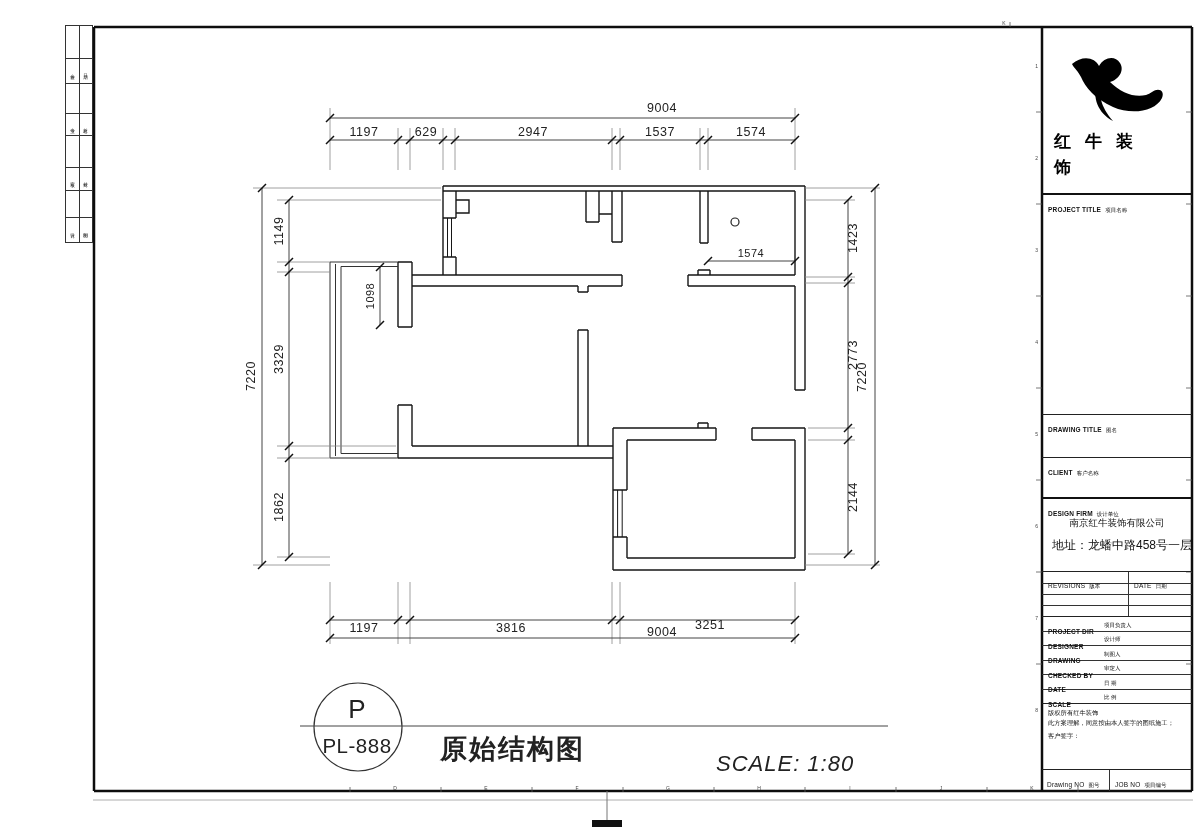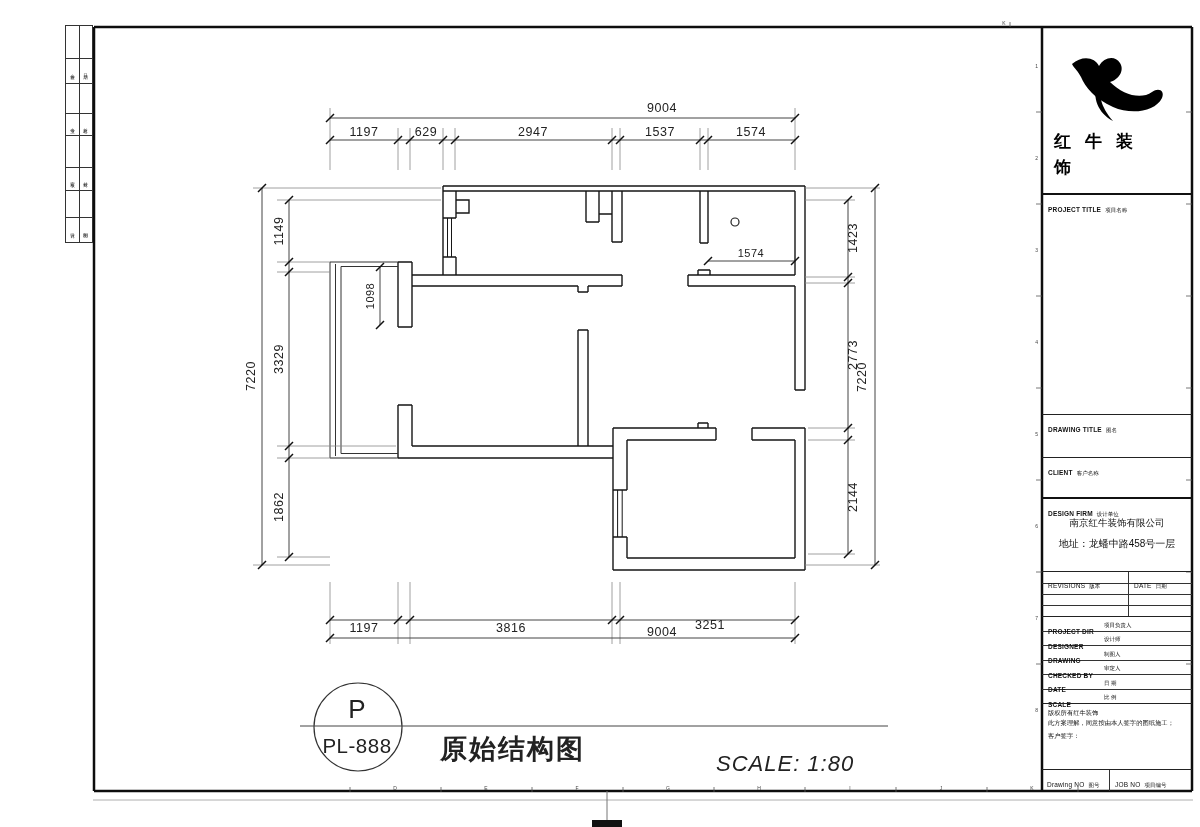--- a/index.html
+++ b/index.html
@@ -14,21 +14,21 @@
   .tb{position:absolute;left:1042px;top:27px;width:150px;height:764px;box-sizing:border-box;}
   .tb-box{position:absolute;left:0;width:100%;box-sizing:border-box;}
   .bt1{border-top:1.5px solid #222;}
   .bt2{border-top:2.5px solid #111;}
   .lbl-en{font-size:6.5px;font-weight:bold;letter-spacing:0.2px;}
   .lbl-cn{font-size:5.5px;margin-left:4px;}
   .brand{position:absolute;left:12px;top:102px;width:130px;font-weight:bold;
          font-size:17px;letter-spacing:14px;line-height:26px;color:#000;}
   .company{position:absolute;left:0;top:18px;width:100%;text-align:center;
            font-size:9.5px;font-weight:normal;}
-  .address{position:absolute;left:0;top:38px;width:100%;text-align:center;font-size:10px;}
+  .address{position:absolute;left:0;top:38px;width:100%;text-align:right;font-size:12px;}
   .rev-row{position:absolute;left:0;width:100%;border-bottom:1px solid #333;box-sizing:border-box;}
   .rev-div{position:absolute;left:86px;top:0;bottom:0;width:1px;background:#333;}
   .sig-row{position:absolute;left:0;width:100%;height:14.5px;border-bottom:1px solid #333;
            box-sizing:border-box;padding:3px 0 0 6px;}
   .sig-row .lbl-cn{position:absolute;left:58px;top:4.5px;}
   .copy{font-size:6.3px;line-height:1.55;padding:4px 0 0 6px;}
   .numcell{position:absolute;top:0;bottom:0;box-sizing:border-box;padding:3px 0 0 5px;}
   
   .strip{position:absolute;left:65px;top:25px;width:28px;height:218px;
          border:1px solid #333;box-sizing:border-box;}

